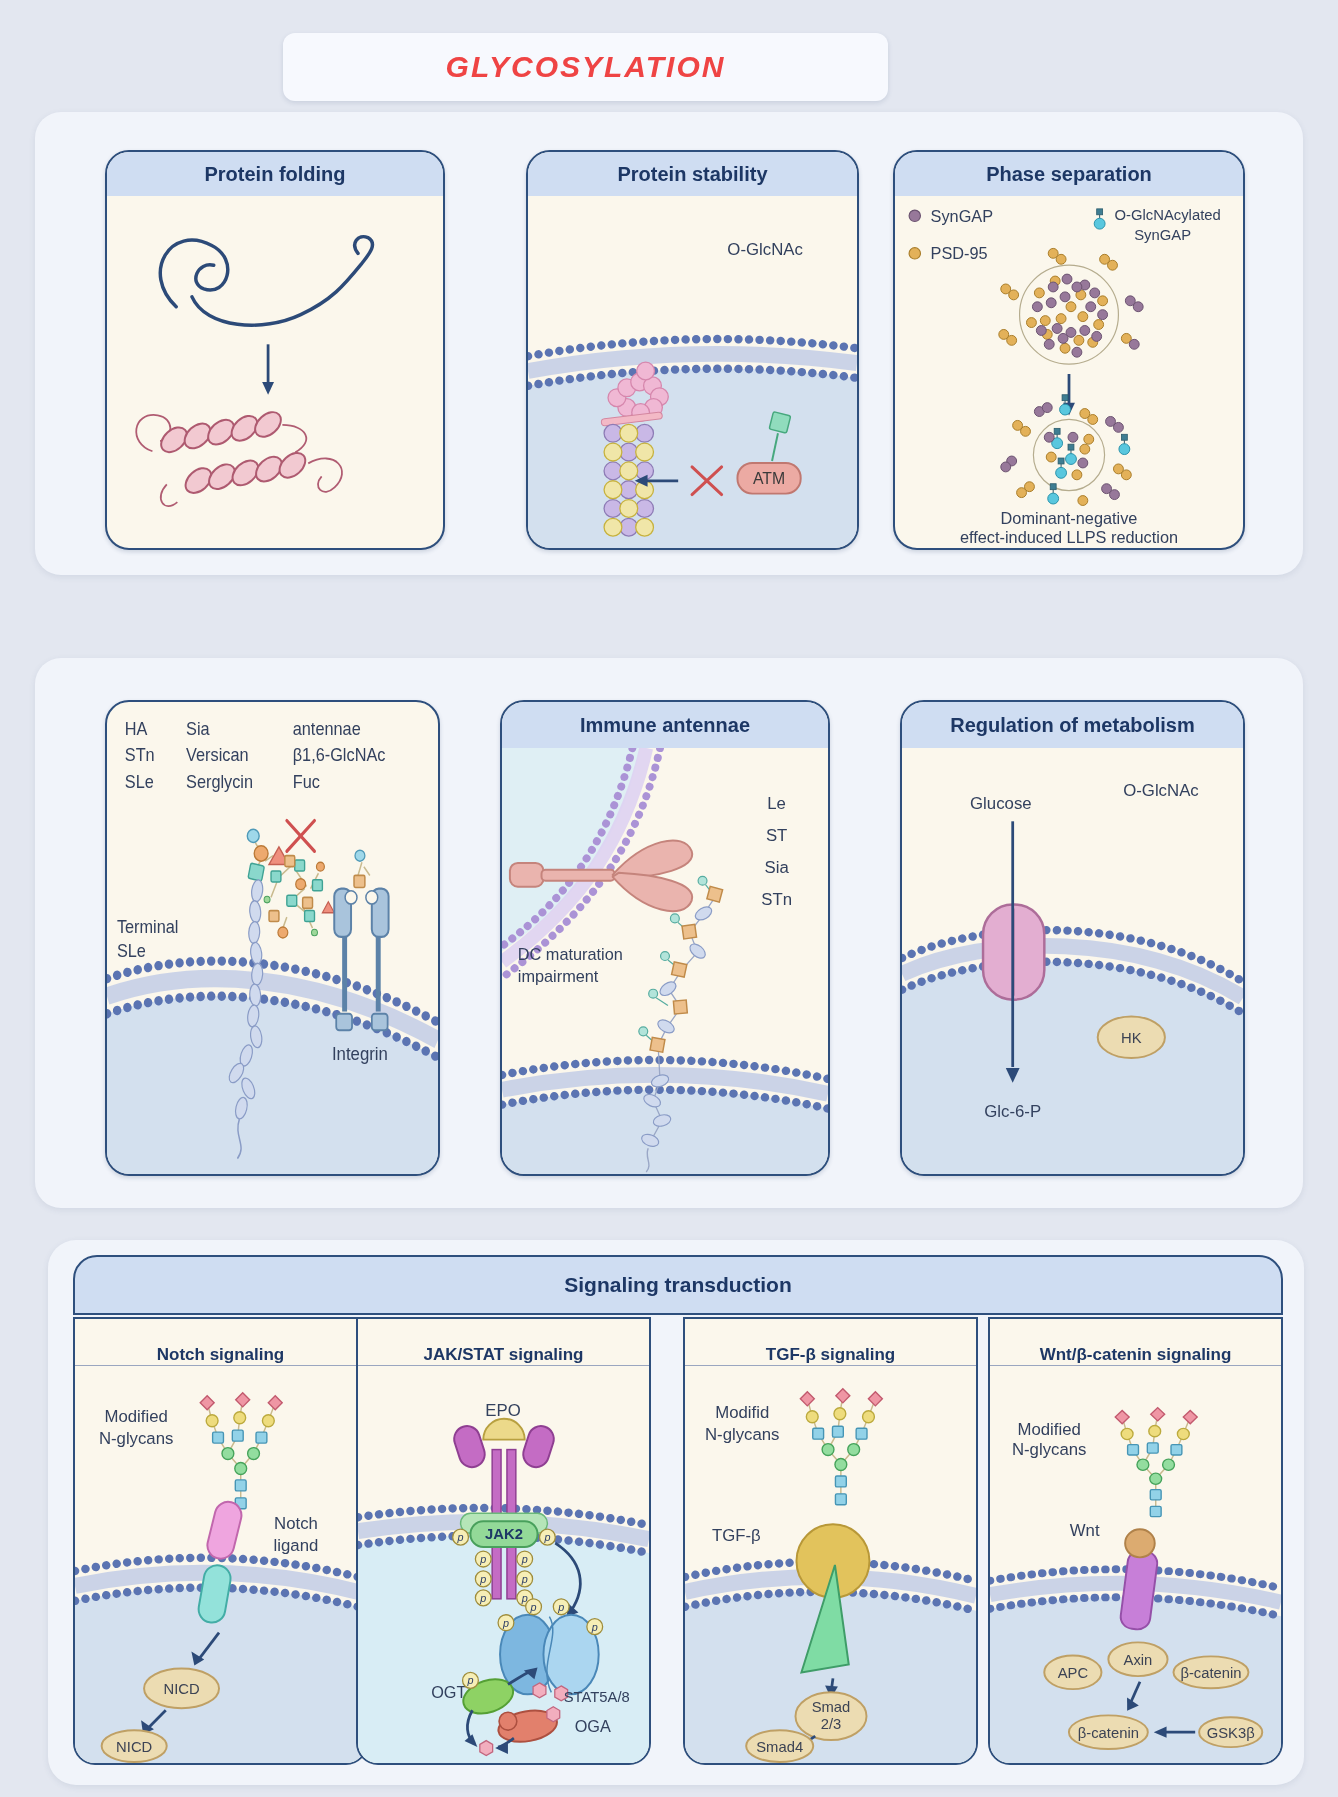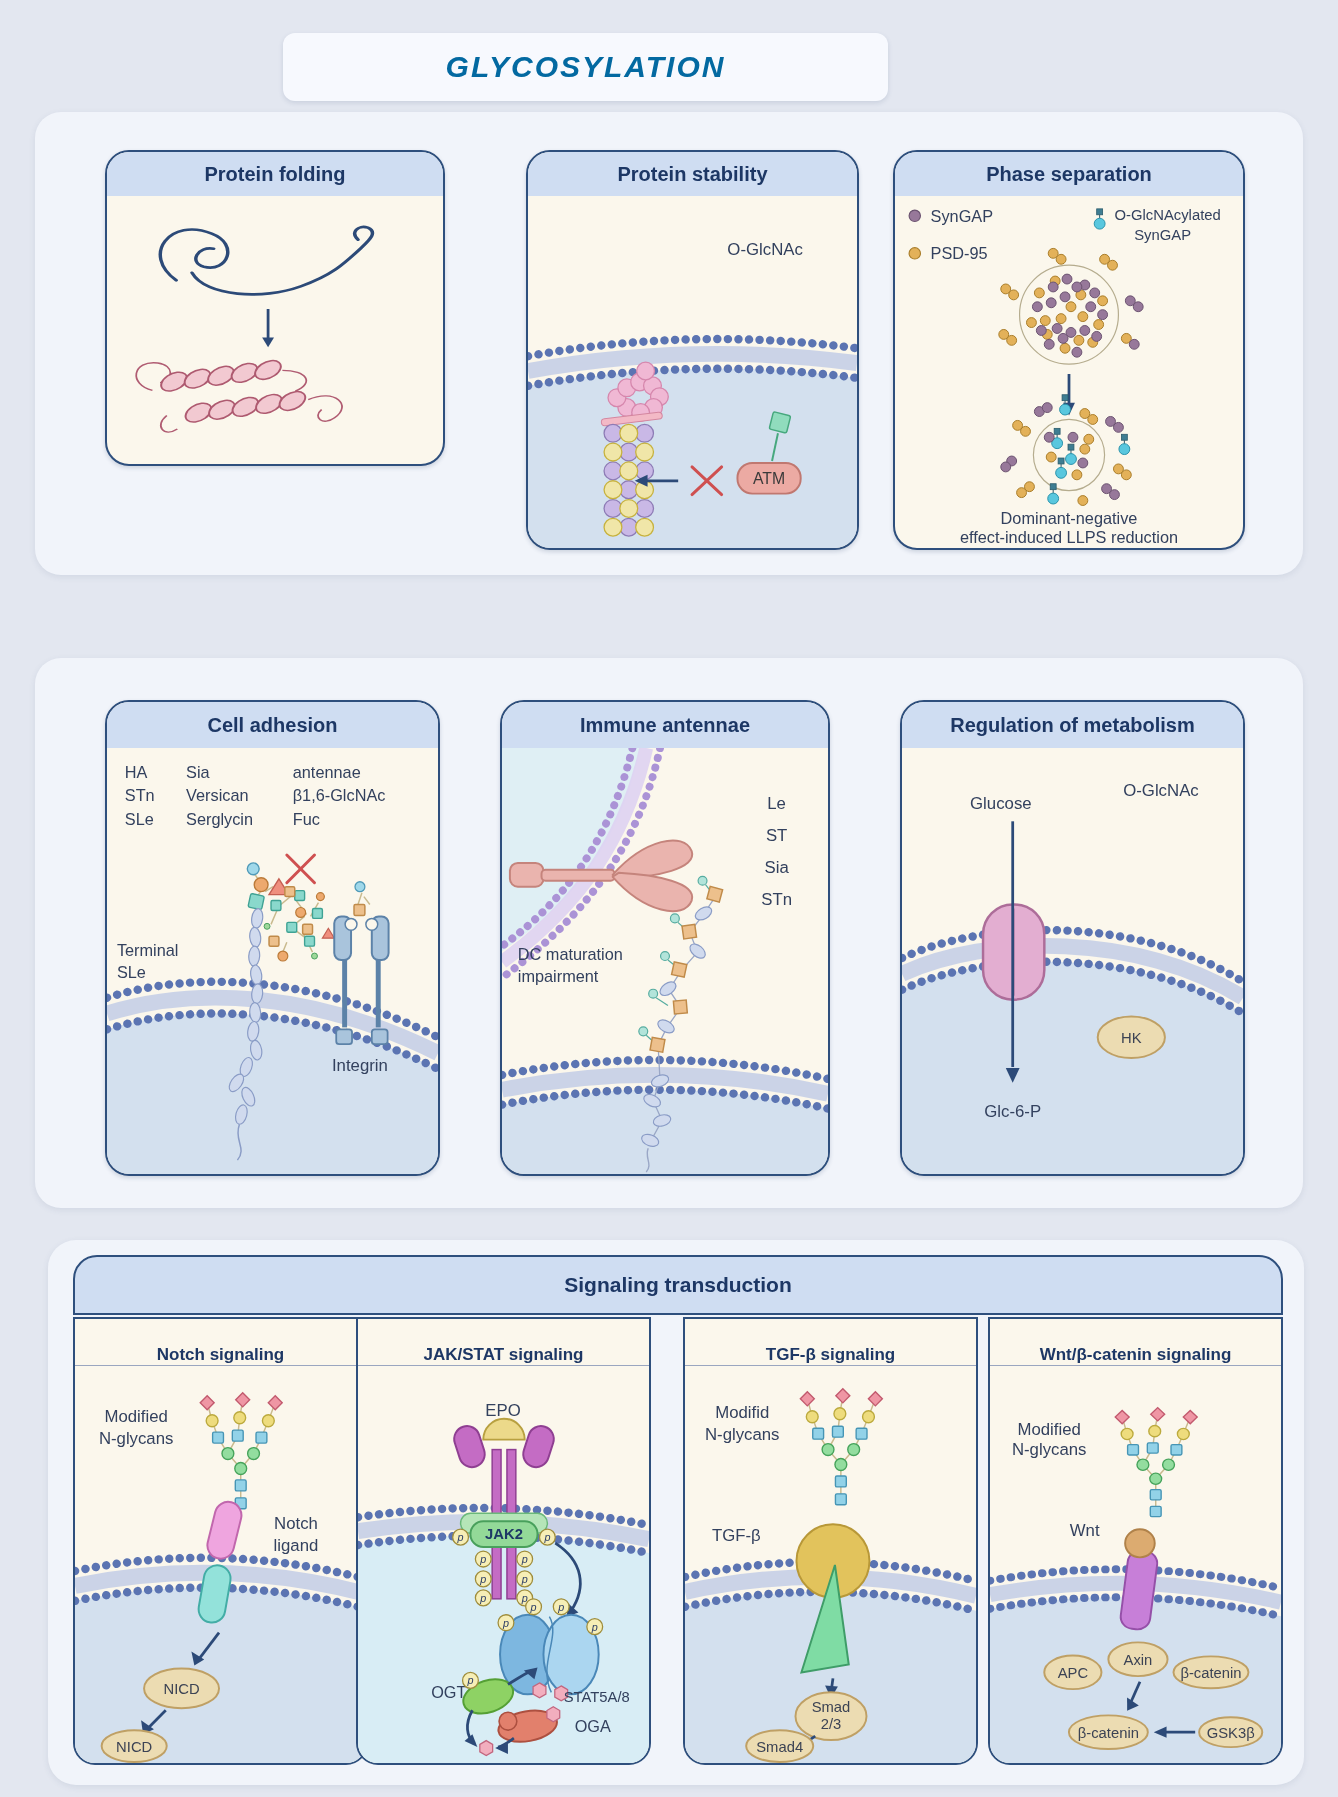--- a/index.html
+++ b/index.html
@@ -1,20 +1,20 @@
 <!DOCTYPE html>
 <html><head>
 <meta charset="utf-8">
 <style>
   html,body{margin:0;padding:0;}
   body{font-family:"Liberation Sans",sans-serif;background:#dfe3ee;}
   .page{position:relative;width:1338px;height:1797px;background:#e3e7f0;overflow:hidden;}
   .title-box{position:absolute;left:283px;top:33px;width:605px;height:68px;background:#f7f9fe;border-radius:12px;
     box-shadow:0 2px 5px rgba(50,70,110,.14);display:flex;align-items:center;justify-content:center;}
-  .title-box span{font-size:30px;font-weight:bold;font-style:italic;letter-spacing:2px;color:#0369a1;text-align:center;}
+  .title-box span{font-size:30px;font-weight:bold;font-style:italic;letter-spacing:2px;color:#ef4444;text-align:center;}
   .section{position:absolute;background:#f1f4fa;border-radius:26px;box-shadow:0 2px 6px rgba(60,80,120,.10);}
   .panel{position:absolute;border:2.5px solid #2e4f7d;border-radius:24px;overflow:hidden;background:#fbf7ec;
     box-sizing:border-box;display:flex;flex-direction:column;box-shadow:0 2px 4px rgba(40,60,100,.18);}
   .panel-h{height:44px;flex:0 0 44px;background:#cfddf2;display:flex;align-items:center;justify-content:center;
     font-weight:bold;font-size:20px;color:#1d3765;}
   .row2 .panel-h{flex-basis:46px;height:46px;}
   .panel-b{flex:1;min-height:0;position:relative;}
   .panel-b svg{width:100%;height:100%;display:block;}
   .band{position:absolute;left:73px;top:1255px;width:1210px;height:60px;background:#cfddf2;border:2.5px solid #2e4f7d;
     box-sizing:border-box;border-radius:24px 24px 0 0;display:flex;align-items:center;justify-content:center;
@@ -95,21 +95,21 @@
 <div class="page">
 
   <div class="title-box">
     <span>GLYCOSYLATION</span>
   </div>
 
   <div class="section" style="left:35px;top:112px;width:1268px;height:463px;"></div>
   <div class="section" style="left:35px;top:658px;width:1268px;height:550px;"></div>
   <div class="section" style="left:48px;top:1240px;width:1256px;height:545px;border-radius:28px;"></div>
 
-  <div class="panel" style="left:105px;top:150px;width:340px;height:316px;">
+  <div class="panel" style="left:105px;top:150px;width:340px;height:400px;">
     <div class="panel-h">
       <span>Protein folding</span>
     </div>
     <div class="panel-b">
       <svg viewBox="0 0 340 356" preserveAspectRatio="none">
         <g>
           <path d="M70,112 C34,78 64,28 106,50 C134,64 122,102 98,94 C82,88 92,66 108,70" fill="none" stroke="#2c4a78" stroke-width="3.5" stroke-linecap="round"></path>
           <path d="M86,102 C100,134 158,138 196,120 C228,105 240,90 258,68 C266,58 274,48 264,42 C254,38 246,48 254,58" fill="none" stroke="#2c4a78" stroke-width="3.5" stroke-linecap="round"></path>
         </g>
         <g>
@@ -306,23 +306,20 @@
           <use href="#dp" x="-58" y="6"></use>
             <use href="#dp" x="-64" y="12"></use>
         </g>
         <text x="176" y="332" text-anchor="middle" class="lbl16">Dominant-negative</text>
         <text x="176" y="351" text-anchor="middle" class="lbl16">effect-induced LLPS reduction</text>
       </svg>
     </div>
   </div>
 
   <div class="panel row2" style="left:105px;top:700px;width:335px;height:476px;">
-    <div class="panel-h">
-      <span>Cell adhesion</span>
-    </div>
     <div class="panel-b">
       <svg viewBox="0 0 335 430" preserveAspectRatio="none">
         <path class="cellfill" d="M0,284 C90,256 210,262 335,324 L335,430 L0,430 Z"></path>
         <g>
           <path class="mid" d="M0,268 C90,240 210,246 335,308"></path>
           <path class="heads" d="M0,252 C90,224 210,230 335,292"></path>
           <path class="heads" d="M0,284 C90,256 210,262 335,324"></path>
         </g>
         <g>
           <text x="18" y="30" class="lbl16">HA</text>

